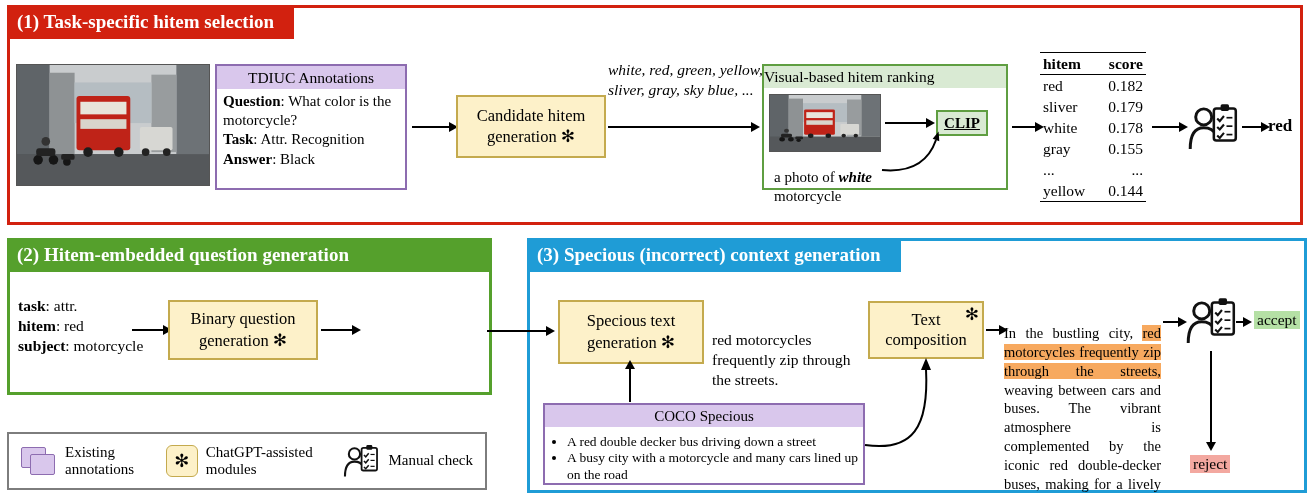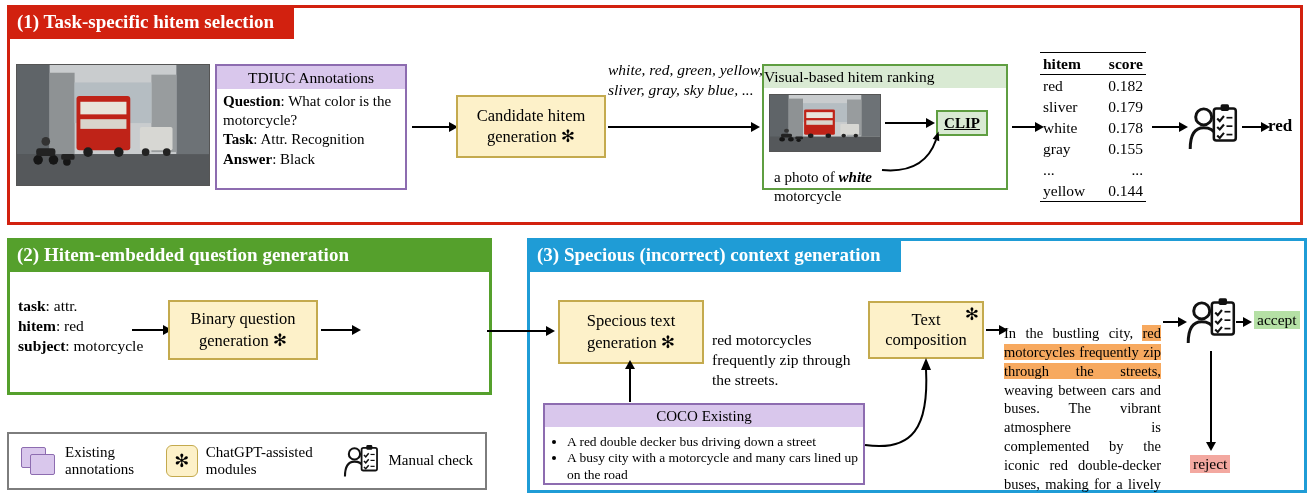--- a/index.html
+++ b/index.html
@@ -237,21 +237,21 @@
     </div>
 
     <div class="plain" style="left:182px; top:89px; width:150px;">red motorcycles frequently zip through the streets.</div>
 
     <div class="module" style="left:338px; top:60px; width:116px; height:58px;">
       <span>Text composition</span>
       <span class="gpt gpt-corner">✻</span>
     </div>
 
     <div class="annot" style="left:13px; top:162px; width:322px; height:82px;">
-      <div class="annot-head" style="font-size:15px;">COCO Existing</div>
+      <div class="annot-head" style="font-size:15px;">COCO Specious</div>
       <ul style="font-size:13.5px; line-height:1.22; margin:7px 0 0 22px; padding-right:4px;">
         <li>A red double decker bus driving down a street</li>
         <li>A busy city with a motorcycle and many cars lined up on the road</li>
       </ul>
     </div>
 
     <div class="varrow up" style="left:99px; top:127px; height:34px;"></div>
 
     <svg class="curve" style="left:333px; top:116px;" width="92" height="106">
       <path d="M 2,88 C 50,95 66,70 63,12" fill="none" stroke="#000" stroke-width="2"></path>

